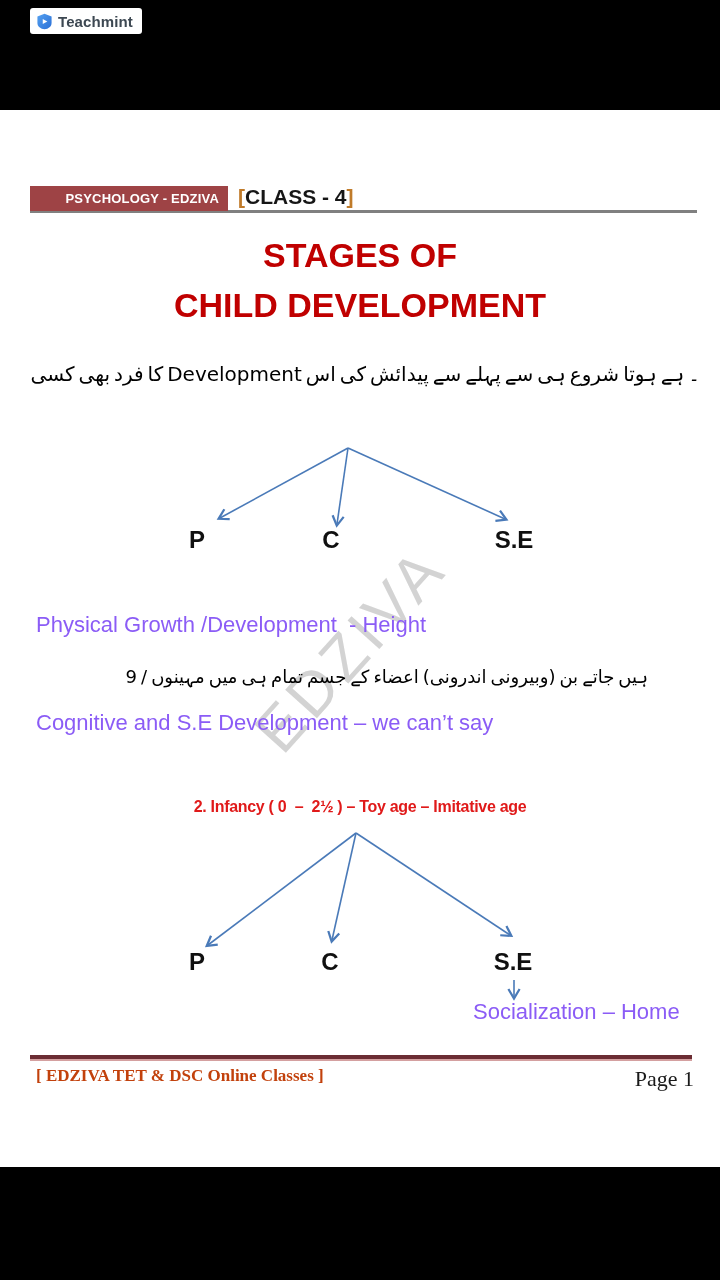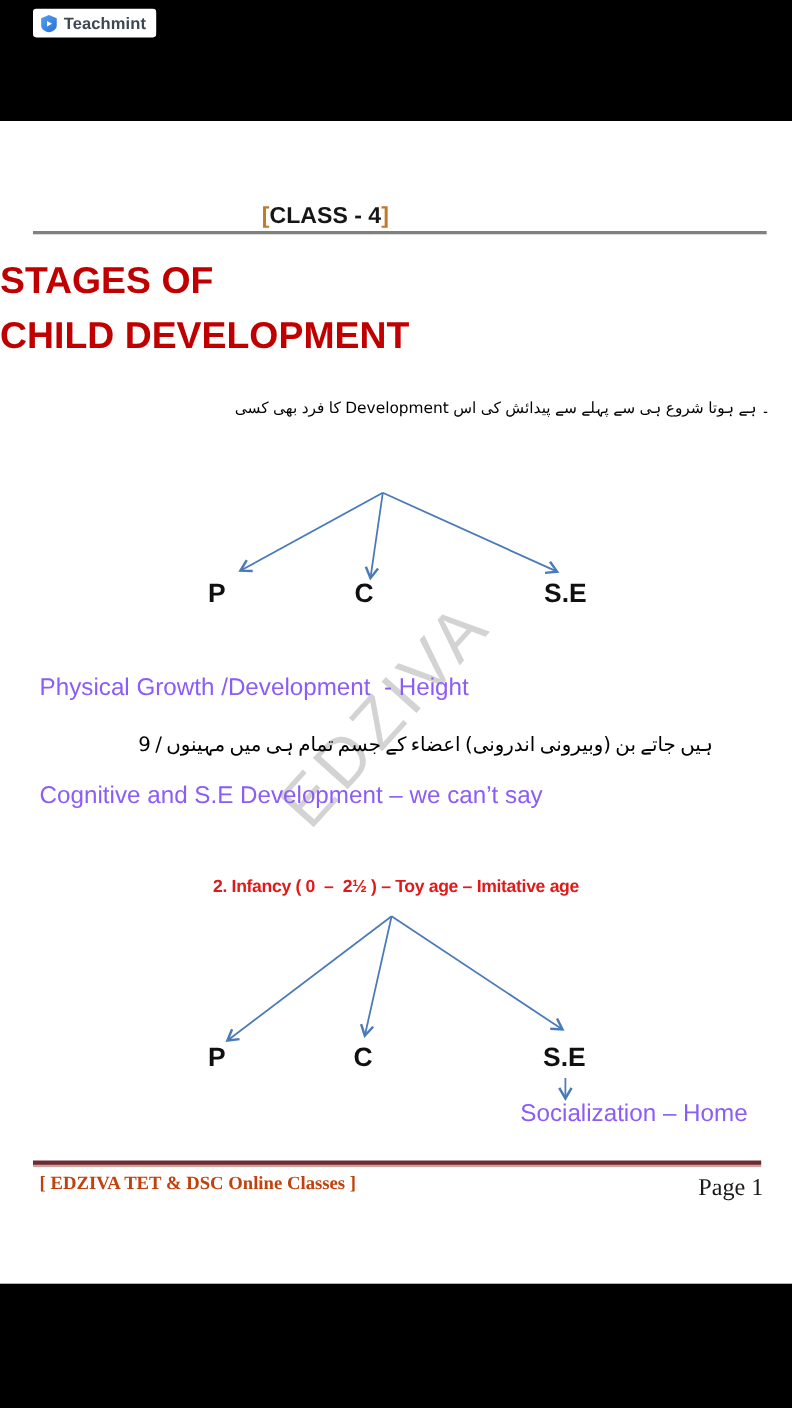--- a/index.html
+++ b/index.html
@@ -34,37 +34,37 @@
     position:absolute; left:30px; top:76px; width:198px; height:25px;
     background:var(--maroon,#9e4345); display:flex; align-items:center;
     justify-content:flex-end; padding-right:9px; box-sizing:border-box; z-index:2;
   }
   .hdr-bar .course { color:#fff; font-size:13px; font-weight:700; letter-spacing:.2px; }
   .class-label { position:absolute; left:238px; top:75px; font-size:21px;
     font-weight:700; color:#161616; z-index:2; }
   .class-label .brk { color:var(--bracket-orange,#c07b2a); }
 
   .doc-title {
-    position:absolute; left:0; top:120px; width:720px; 
+    position:absolute; left:0; top:120px; width:720px; text-align:center;
     font-size:34px; font-weight:700; color:var(--title-red,#c00000);
     line-height:50px; z-index:2;
   }
 
   .stage-heading {
     position:absolute; left:0; width:720px; text-align:center; font-weight:700;
     color:var(--heading-red,#e01a1a); white-space:pre; z-index:2;
   }
   .h1 { top:307px; font-size:20px; letter-spacing:-0.2px; }
   .h2 { top:688px; font-size:16px; letter-spacing:-0.3px; }
 
   .urdu {
     position:absolute; display:flex; gap:4px; align-items:baseline;
     font-family:"DejaVu Sans", sans-serif; color:#000; z-index:2; white-space:nowrap;
   }
-  .u1 { right:20px; top:252px; font-size:14px; }
+  .u1 { right:20px; top:252px; font-size:20px; }
   .u2 { right:72px; top:556px; font-size:18px; }
   .uw { display:inline-block; }
 
   .body-text { position:absolute; font-size:22px; color:#8b5cf6; z-index:2; }
   .phys { left:36px; top:502px; white-space:pre; }
   .cog  { left:36px; top:600px; }
   .soc  { left:473px; top:889px; }
 
   .node { position:absolute; transform:translateX(-50%); font-size:24px;
     font-weight:700; color:#101010; z-index:2; }
@@ -105,20 +105,23 @@
       <path d="M9.5 8.5 L16 12 L9.5 15.5 Z" fill="#ffffff"></path>
     </svg>
     <span class="brand-text">Teachmint</span>
   </div>
 
   <div class="doc-page">
 
     <div class="watermark">EDZIVA</div>
 
     <div class="hdr-rule"></div>
+    <div class="hdr-bar">
+      <span class="course">PSYCHOLOGY - EDZIVA</span>
+    </div>
     <div class="class-label"><span class="brk">[</span><span>CLASS - 4</span><span class="brk">]</span></div>
 
     <div class="doc-title">
       <div>STAGES OF</div>
       <div>CHILD DEVELOPMENT</div>
     </div>
 
     <div class="urdu u1">
         <span class="uw">کسی</span>
         <span class="uw">بھی</span>

